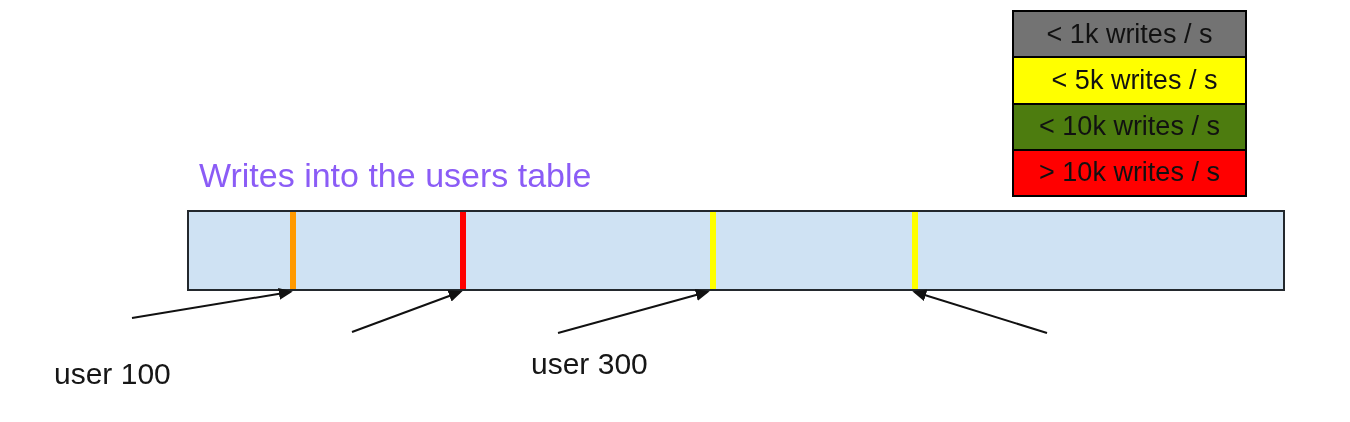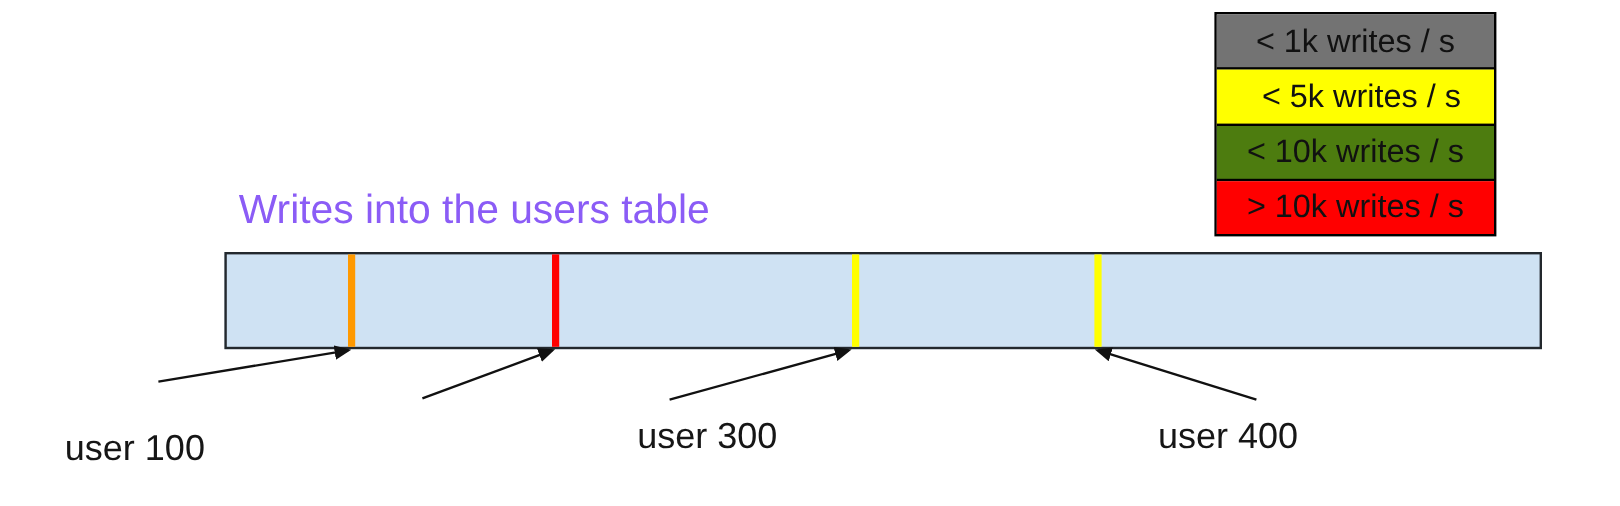--- a/index.html
+++ b/index.html
@@ -109,21 +109,20 @@
       </marker>
     </defs>
     <line x1="132" y1="318" x2="290" y2="292" stroke="#111111" stroke-width="2" marker-end="url(#ah)"></line>
     <line x1="352" y1="332" x2="460" y2="292" stroke="#111111" stroke-width="2" marker-end="url(#ah)"></line>
     <line x1="558" y1="333" x2="707" y2="292" stroke="#111111" stroke-width="2" marker-end="url(#ah)"></line>
     <line x1="1047" y1="333" x2="915" y2="292" stroke="#111111" stroke-width="2" marker-end="url(#ah)"></line>
   </svg>
 
   <div class="user-label u1">user 100</div>
   <div class="user-label u3">user 300</div>
-  <div class="user-label u4">user 400</div>
 
   <div class="legend">
     <div class="legend-row" style="background: #737373;">
       <span class="legend-label">&lt; 1k writes / s</span>
     </div>
     <div class="legend-row" style="background: rgb(255, 255, 0); padding-left: 10px;">
       <span class="legend-label">&lt; 5k writes / s</span>
     </div>
     <div class="legend-row" style="background: #4d7c0f;">
       <span class="legend-label">&lt; 10k writes / s</span>

